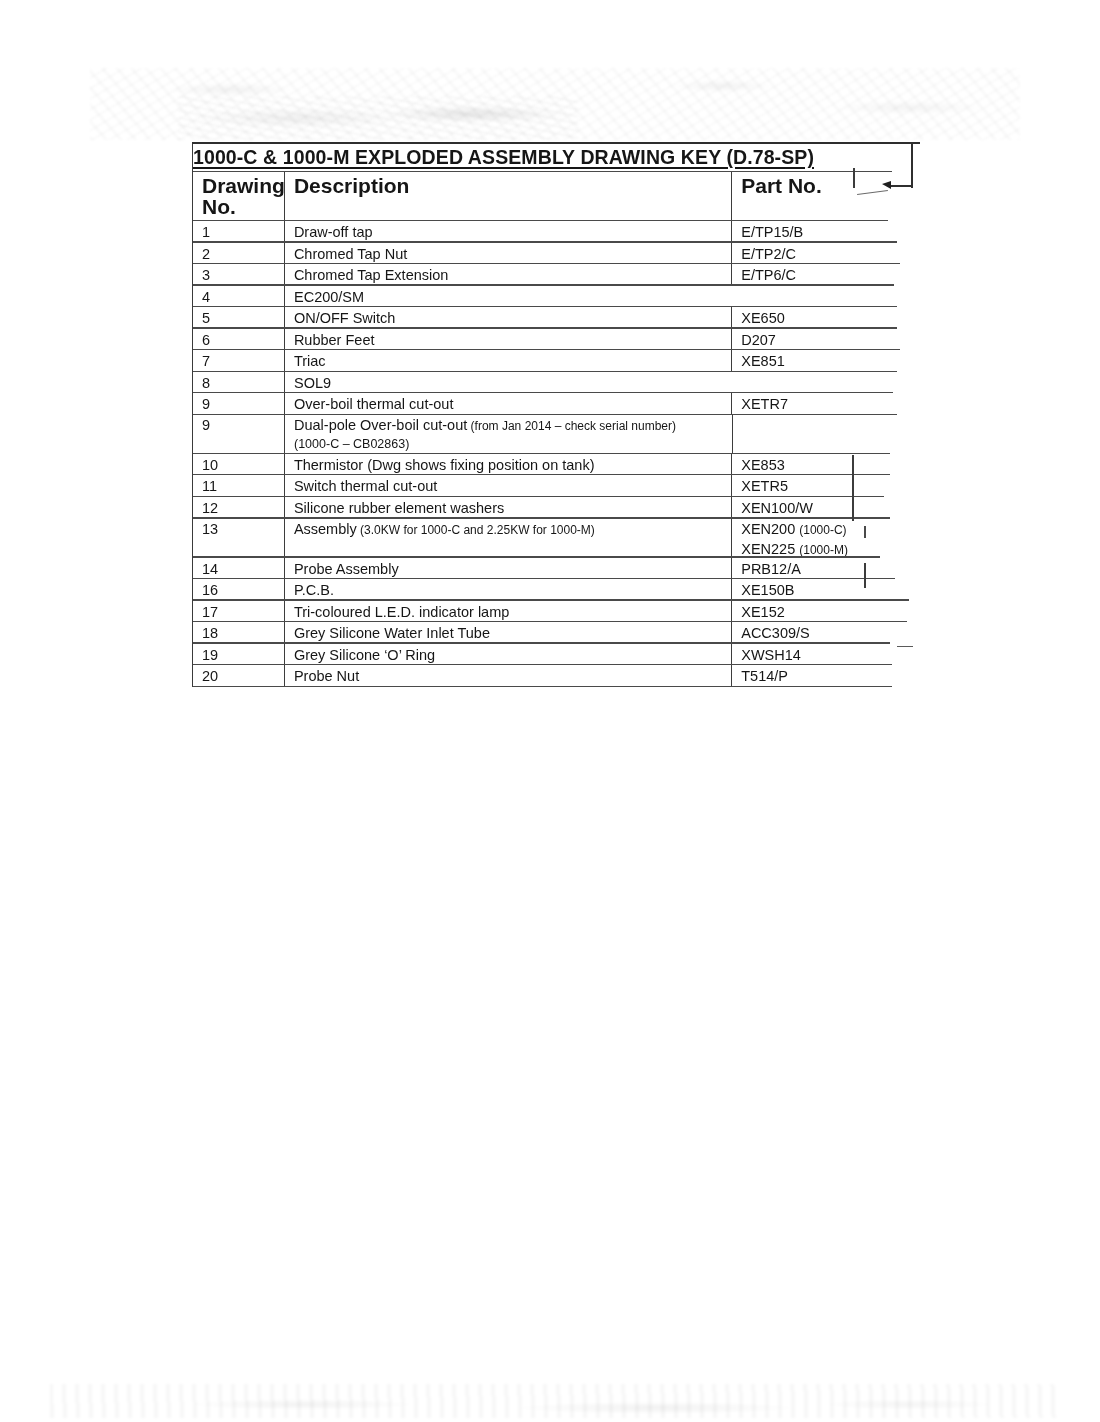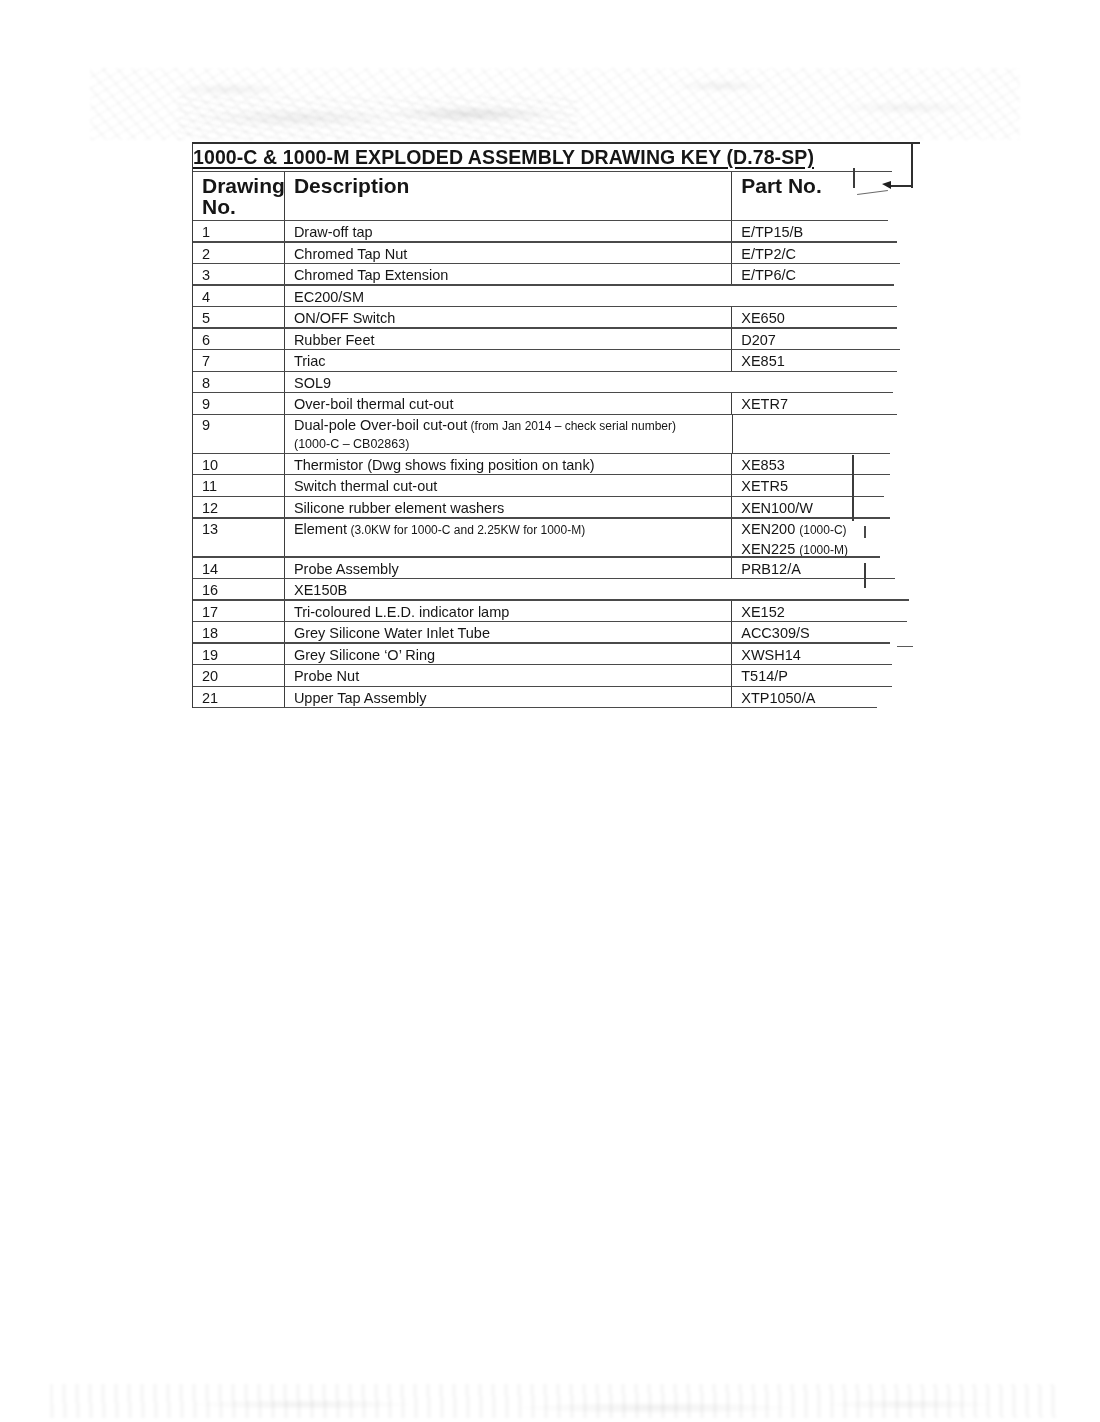--- a/index.html
+++ b/index.html
@@ -279,21 +279,21 @@
       <div class="cell c-part">
         <div class="p-line p1"><span class="t-main">XEN100/W</span> <span class="t-small"></span></div>
 
       </div>
       <div class="bline" style="width: calc(100% - 5px);"></div>
     </div>
 
     <div class="trow data-row tall">
       <div class="cell c-no">13</div>
       <div class="cell c-desc">
-        <span class="t-main">Element</span><span class="t-small"> (3.0KW for 1000-C and 2.25KW for 1000-M)</span>
+        <span class="t-main">Assembly</span><span class="t-small"> (3.0KW for 1000-C and 2.25KW for 1000-M)</span>
         
       </div>
       <div class="cell c-part">
         <div class="p-line p1"><span class="t-main">XEN200</span> <span class="t-small">(1000-C)</span></div>
         <div class="p-line p2"><span class="t-main">XEN225</span> <span class="t-small">(1000-M)</span></div>
       </div>
       <div class="bline" style="width: calc(100% - 15px);"></div>
     </div>
 
     <div class="trow data-row">
@@ -305,20 +305,24 @@
       <div class="cell c-part">
         <div class="p-line p1"><span class="t-main">PRB12/A</span> <span class="t-small"></span></div>
 
       </div>
       <div class="bline" style="width: calc(100% + 0px);"></div>
     </div>
 
 
     <div class="trow data-row">
       <div class="cell c-no">16</div>
+      <div class="cell c-desc">
+        <span class="t-main">P.C.B.</span><span class="t-small"></span>
+        
+      </div>
       <div class="cell c-part">
         <div class="p-line p1"><span class="t-main">XE150B</span> <span class="t-small"></span></div>
 
       </div>
       <div class="bline" style="width: calc(100% + 14px);"></div>
     </div>
 
     <div class="trow data-row">
       <div class="cell c-no">17</div>
       <div class="cell c-desc">
@@ -364,32 +368,20 @@
         <span class="t-main">Probe Nut</span><span class="t-small"></span>
         
       </div>
       <div class="cell c-part">
         <div class="p-line p1"><span class="t-main">T514/P</span> <span class="t-small"></span></div>
 
       </div>
       <div class="bline" style="width: calc(100% - 3px);"></div>
     </div>
 
-    <div class="trow data-row">
-      <div class="cell c-no">21</div>
-      <div class="cell c-desc">
-        <span class="t-main">Upper Tap Assembly</span><span class="t-small"></span>
-        
-      </div>
-      <div class="cell c-part">
-        <div class="p-line p1"><span class="t-main">XTP1050/A</span> <span class="t-small"></span></div>
-
-      </div>
-      <div class="bline" style="width: calc(100% - 18px);"></div>
-    </div>
   </div>
   </div>
 
   <div class="artifact a-vline1"></div>
   <div class="artifact a-hook"></div>
   <div class="artifact a-arrow"></div>
   <div class="artifact a-slant"></div>
   <div class="artifact a-tick1"></div>
   <div class="artifact a-vline2"></div>
   <div class="artifact a-tick2"></div>

